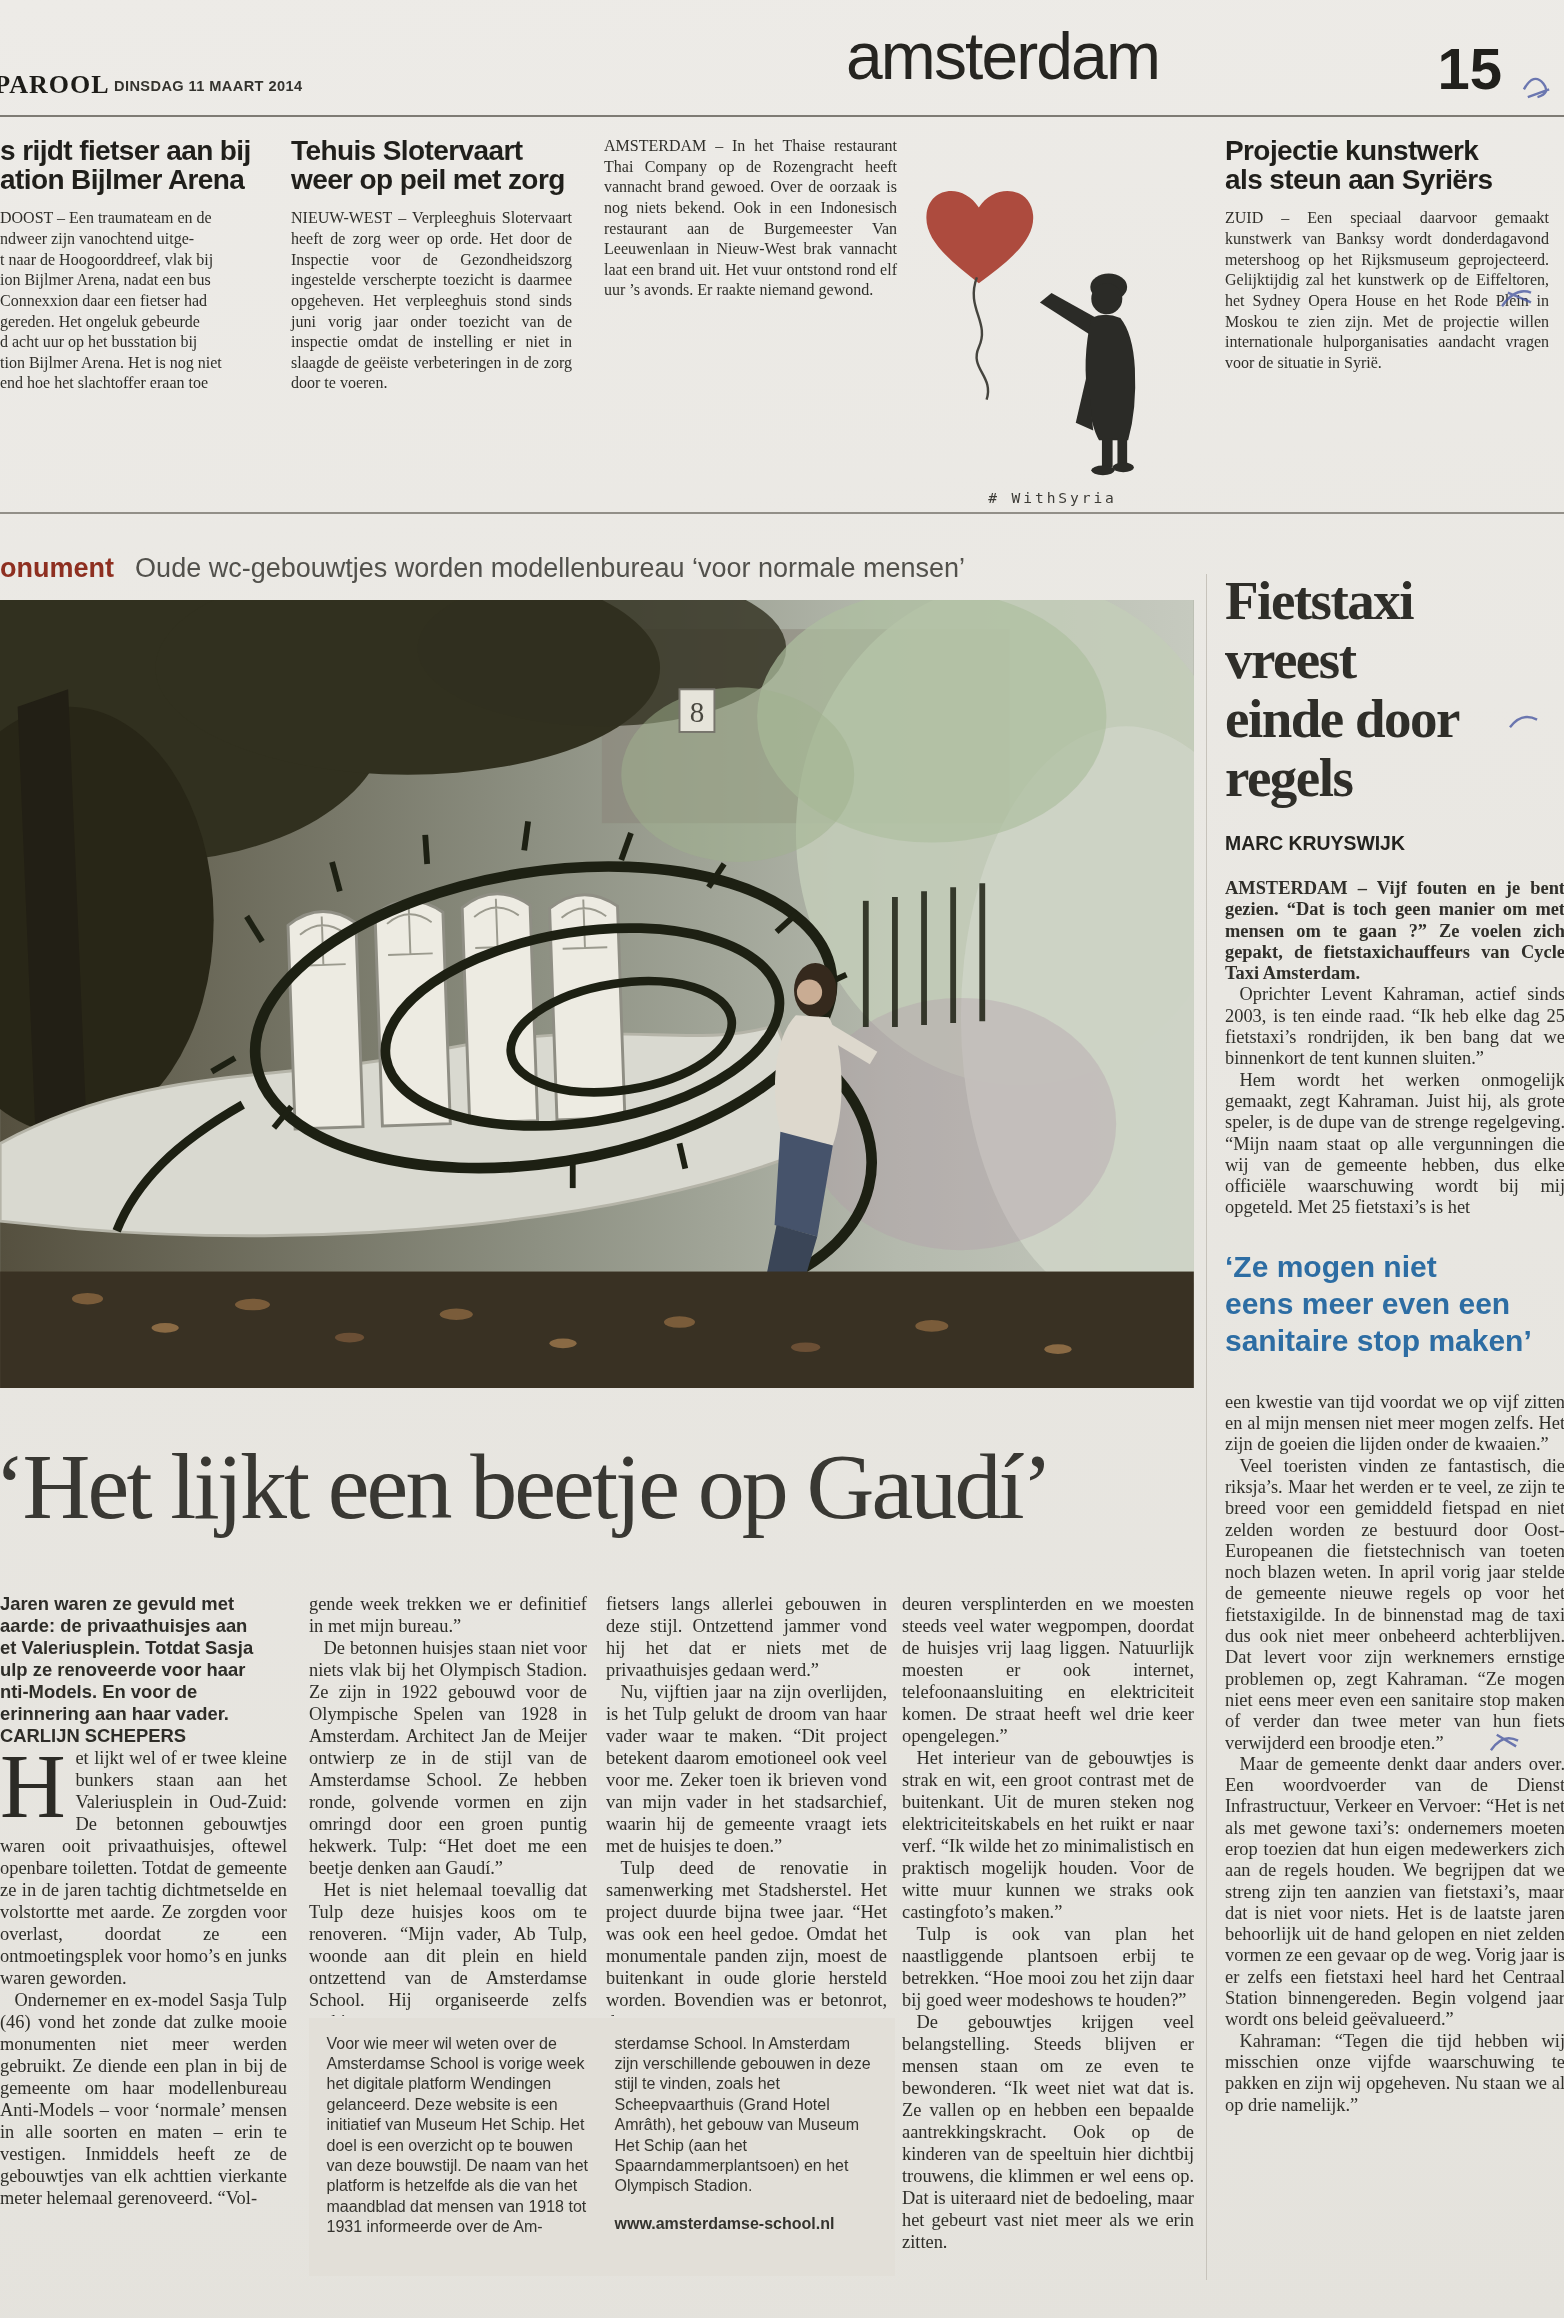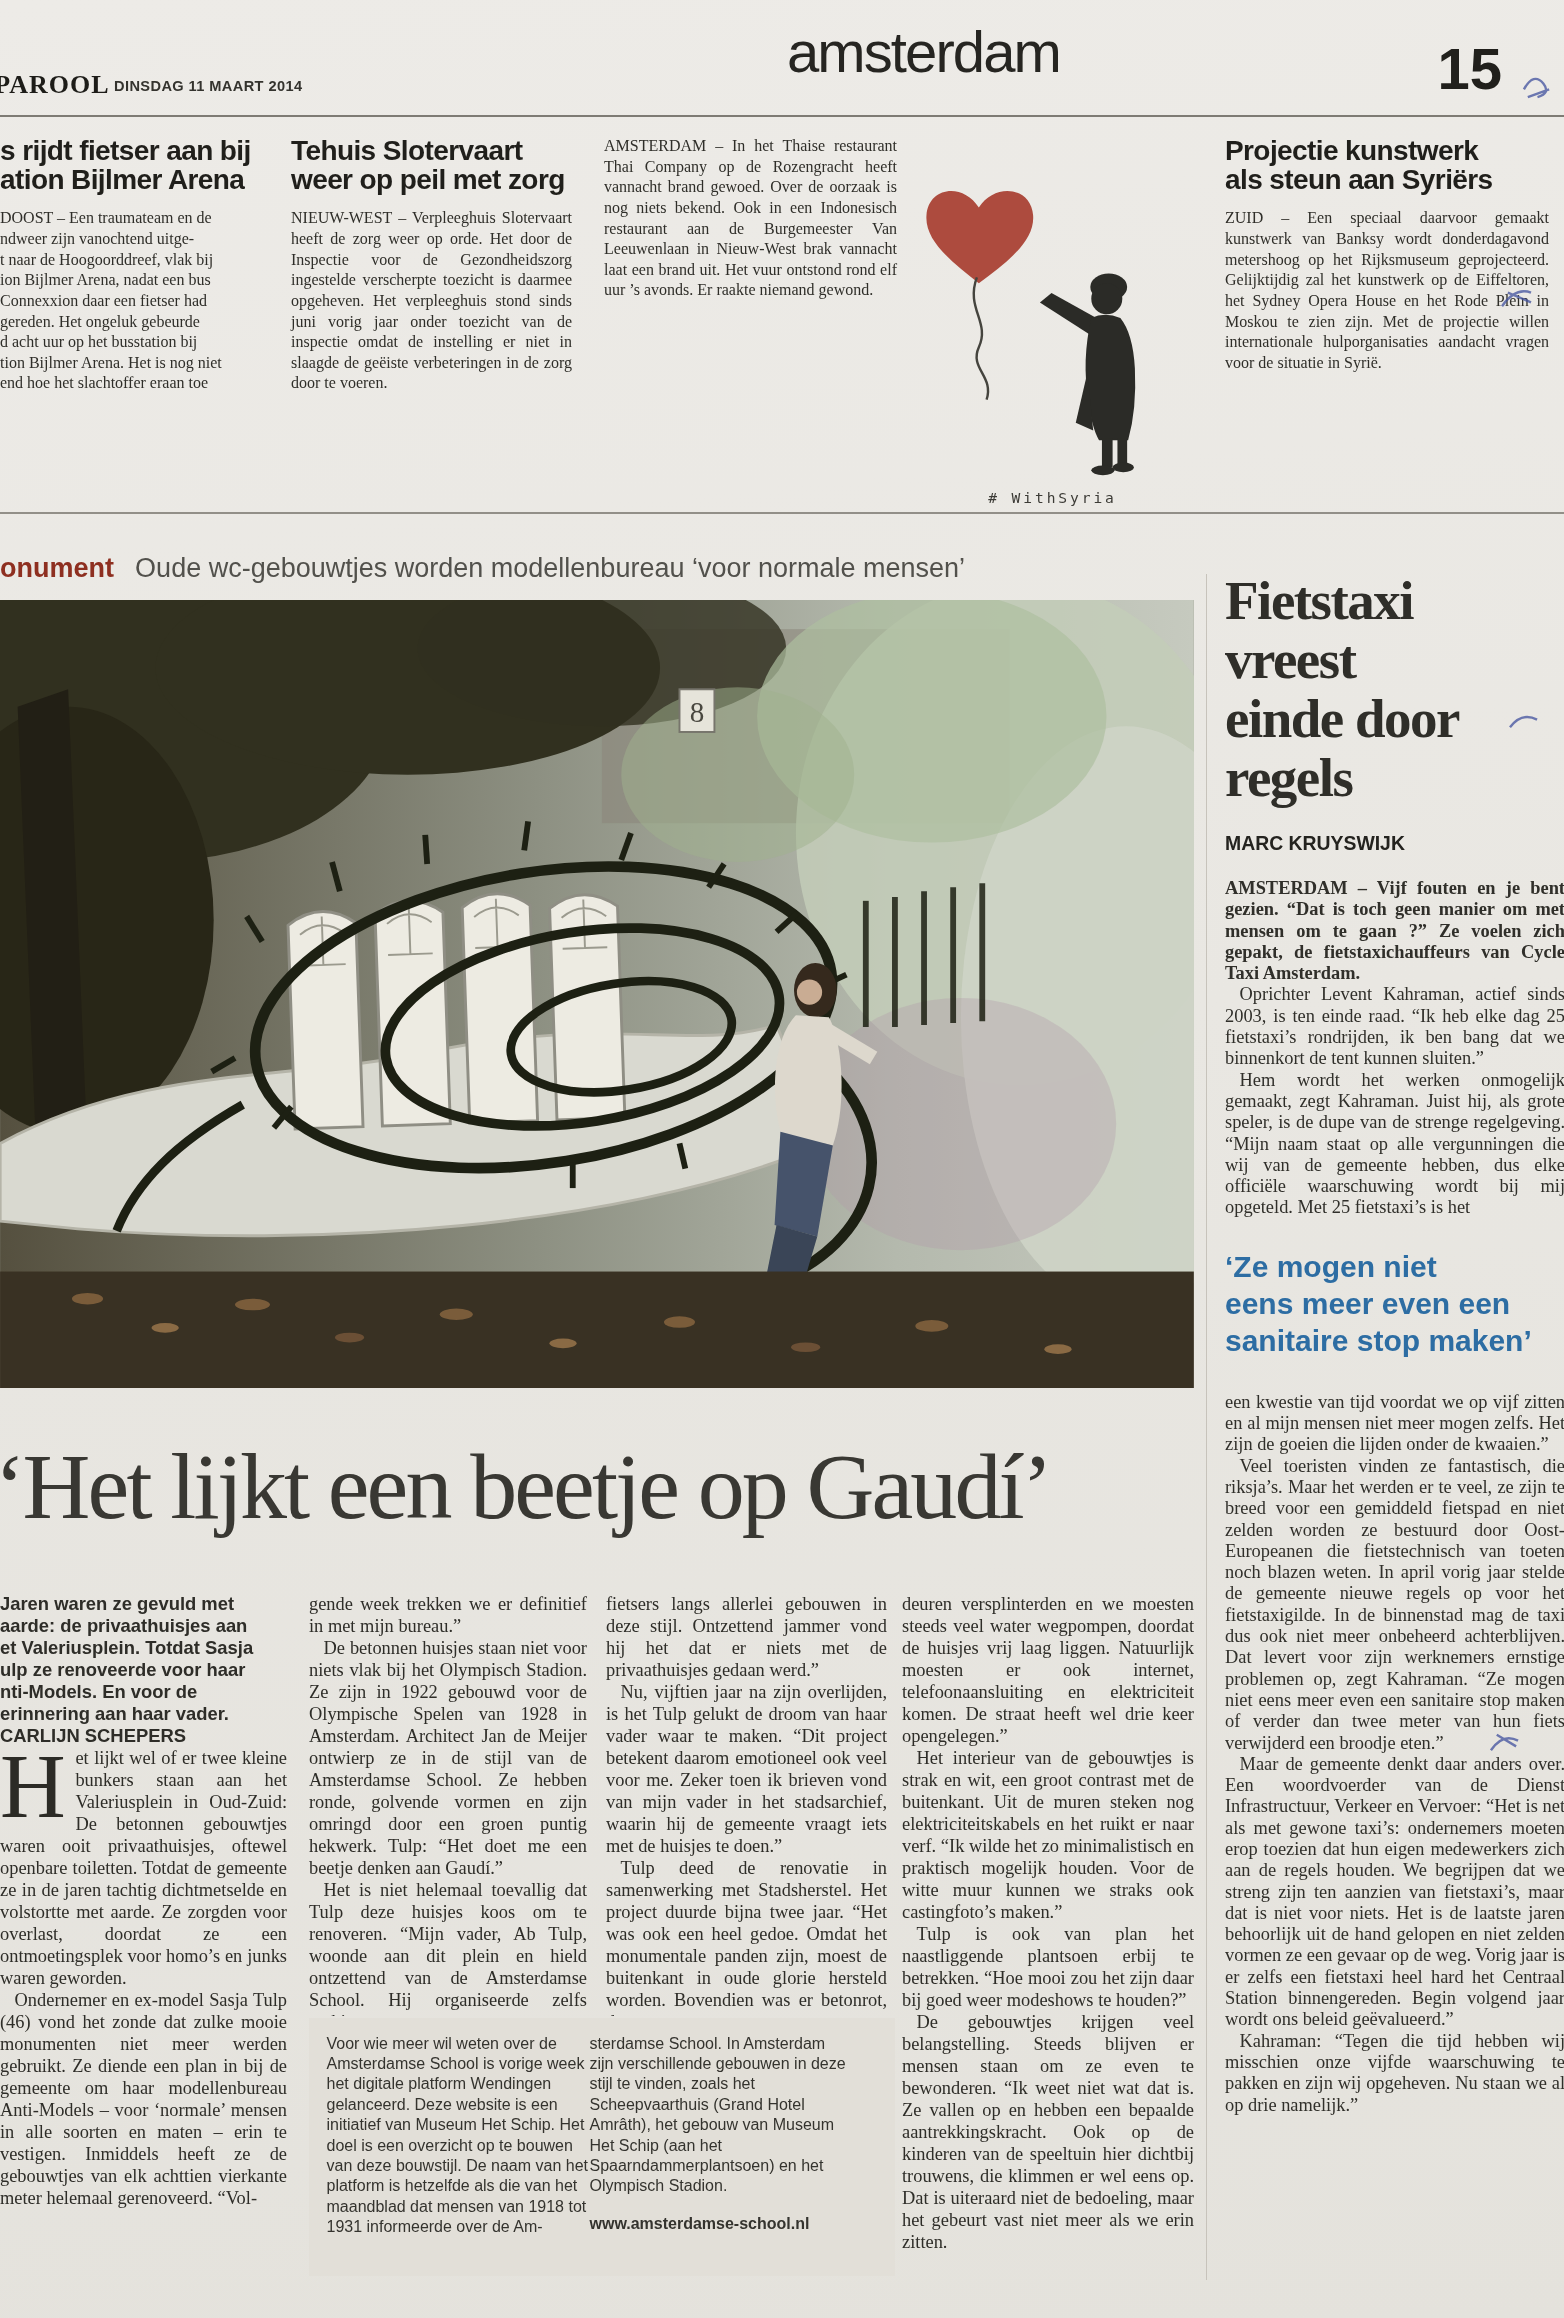--- a/index.html
+++ b/index.html
@@ -6,22 +6,22 @@
   .page {
     position:relative; width:1564px; height:2318px; margin:0 auto;
     background:linear-gradient(175deg,#edebe7 0%,#e9e7e2 45%,#e4e2dc 100%);
     overflow:hidden; font-family:"Liberation Serif", serif; color:#2b2a25;
   }
   
   .masthead { position:absolute; left:-5.8px; top:70px; font-family:"Liberation Serif",serif;
     font-weight:bold; font-size:26px; letter-spacing:1px; color:#1d1c18; }
   .hdr-date { position:absolute; left:114px; top:78px; font-family:"Liberation Sans",sans-serif;
     font-weight:bold; font-size:14.6px; letter-spacing:0.4px; color:#34332e; }
-  .section-title { position:absolute; left:787px; top:17.5px; font-family:"Liberation Sans",sans-serif;
-    font-size:58px; font-weight:normal; letter-spacing:-1.9px; color:#262521; }
+  .section-title { position:absolute; left:846px; top:17.5px; font-family:"Liberation Sans",sans-serif;
+    font-size:66px; font-weight:normal; letter-spacing:-1.9px; color:#262521; }
   .page-num { position:absolute; right:62px; top:35px; font-family:"Liberation Sans",sans-serif;
     font-weight:bold; font-size:58px; color:#21201c; }
   .rule-a { position:absolute; left:0; top:115px; width:1564px; height:1.9px; background:#7e7b74; }
   .rule-b { position:absolute; left:0; top:512px; width:1564px; height:1.9px; background:#928f88; }
   .vrule  { position:absolute; left:1206px; top:574px; width:1px; height:1706px; background:#c7c3bb; }
 
   
   .brief { position:absolute; top:136px; }
   .brief h3 { margin:0 0 13.6px 0; font-family:"Liberation Sans",sans-serif; font-weight:bold;
     font-size:28px; line-height:1.05; letter-spacing:-0.6px; color:#201f1b; white-space:pre-line; }
@@ -67,21 +67,21 @@
   .byline { font-family:"Liberation Sans",sans-serif; font-weight:bold; font-size:18.4px;
     color:#23221e; margin:0 0 21.3px 0; }
   .dropcap { float:left; font-family:"Liberation Serif",serif; font-size:91px; line-height:72px;
     padding:3.9px 9.7px 0 0; color:#2c2b26; }
 
   
   .digibox { position:absolute; left:309px; top:2018px; width:586px; height:258px;
     background:#e2dfd8; padding:15.5px 17.5px; box-sizing:border-box; }
   .digibox h4 { margin:0 0 15.5px 0; font-family:"Liberation Sans",sans-serif; font-weight:bold;
     font-size:29px; letter-spacing:-0.5px; color:#9c3425; }
-  .digibox .cols { display:flex; }
+  .digibox .cols { display:flex; gap:25px; }
   .digibox .cols div { width:263px; font-family:"Liberation Sans",sans-serif; font-size:16px;
     line-height:20.4px; color:#34332e; }
   .digibox .url { display:block; margin-top:17.5px; font-weight:bold; }
 
   
   .fx { position:absolute; left:1225px; top:571px; width:340px; height:1748px; overflow:hidden; }
   .fx-headline { margin:0; font-family:"Liberation Serif",serif; font-weight:bold; font-size:55px;
     line-height:59px; letter-spacing:-1.5px; color:#2f2e29; white-space:pre-line; }
   .fx-byline { font-family:"Liberation Sans",sans-serif; font-weight:bold; font-size:19.4px;
     color:#24231f; margin:25px 0 23px 0; }

